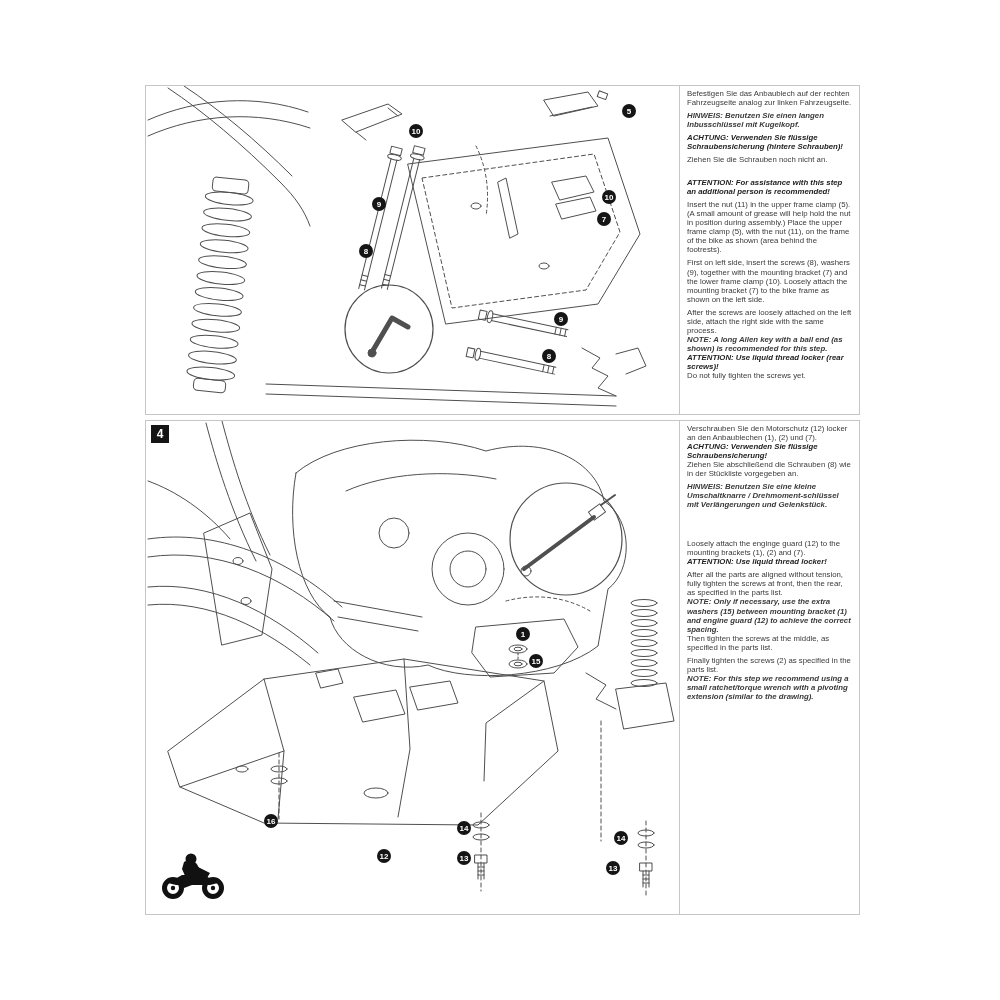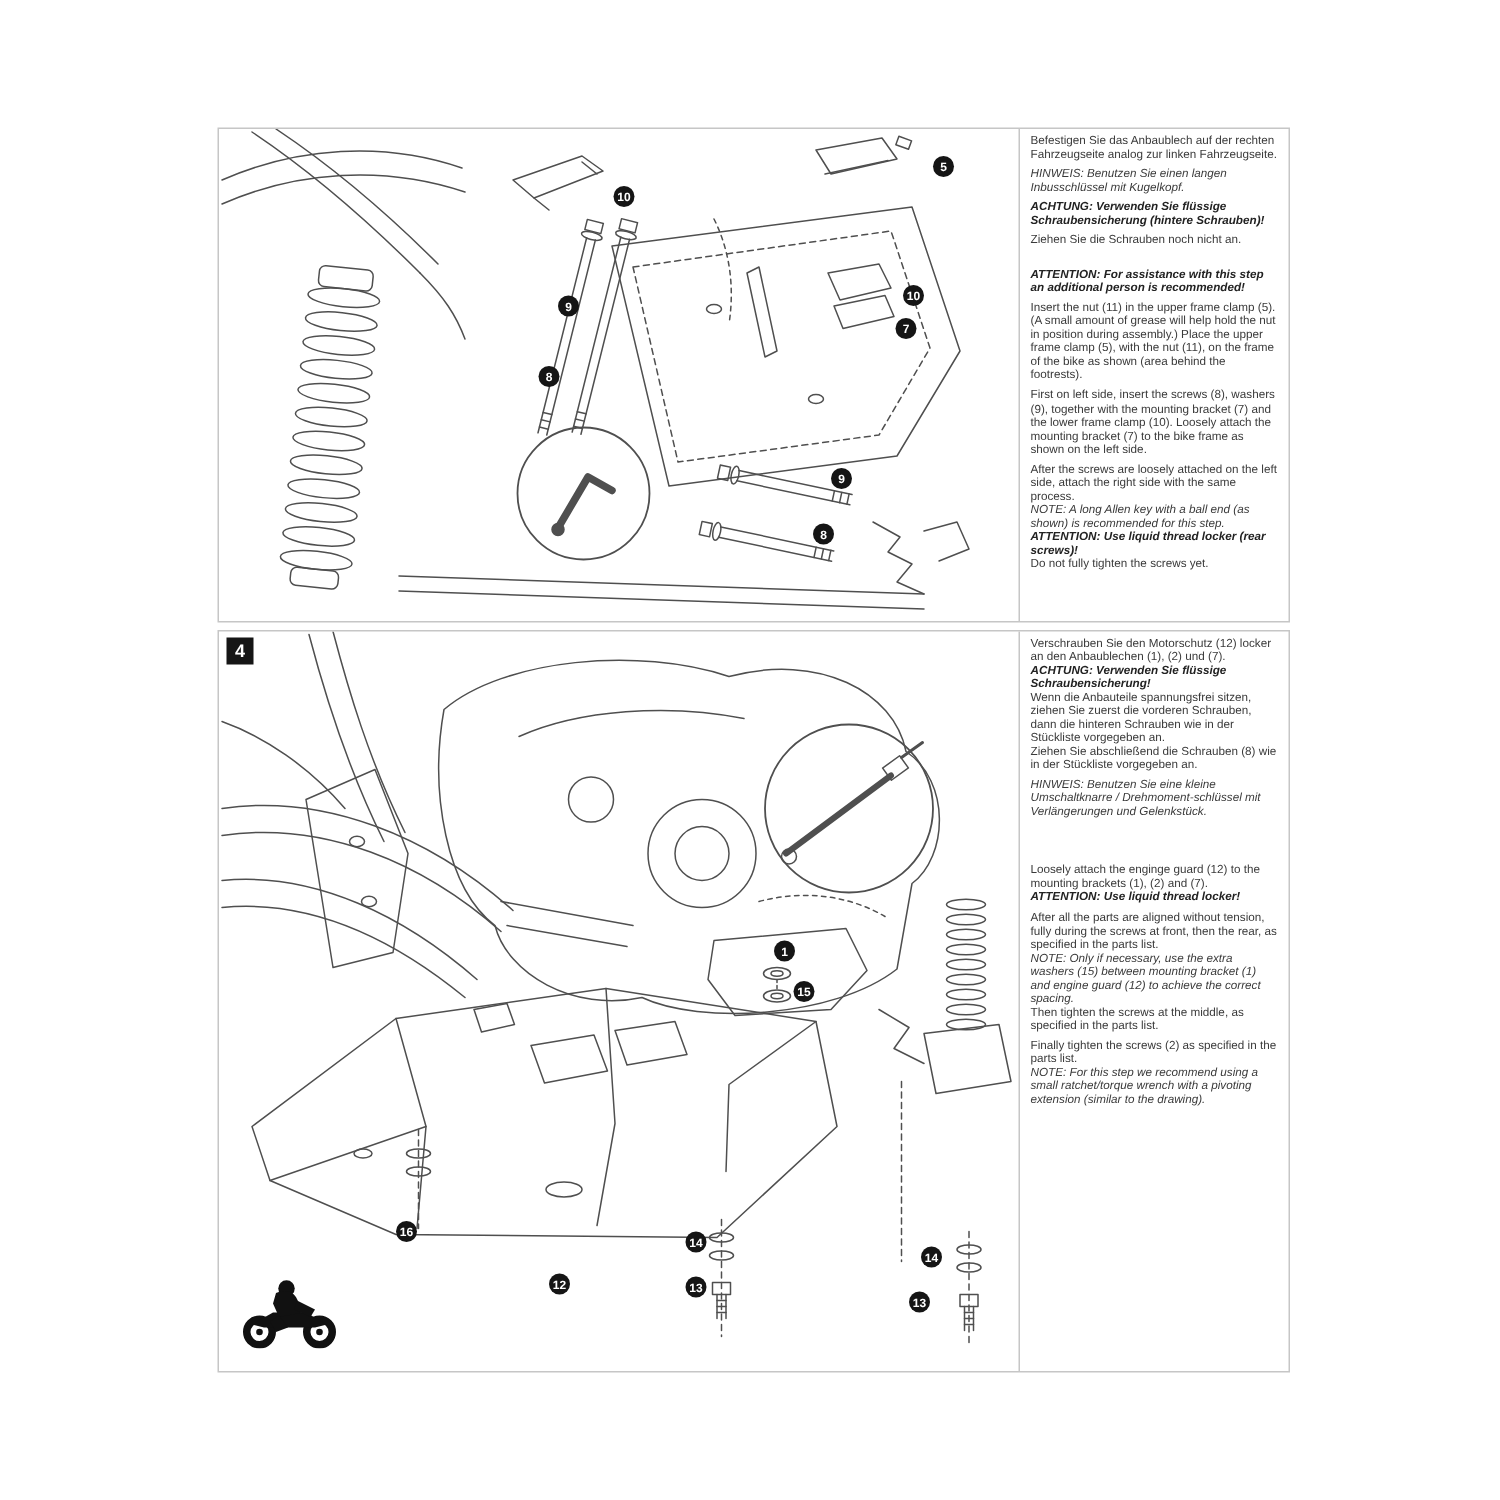--- a/index.html
+++ b/index.html
@@ -6,21 +6,21 @@
   body{width:1000px;height:1000px;position:relative;font-family:"Liberation Sans",sans-serif;color:#333;}
   .page{position:absolute;left:145px;top:85px;width:715px;height:830px;}
   .panel{position:absolute;left:0;width:715px;border:1px solid #c6c6c6;box-sizing:border-box;display:flex;background:#fff;}
   .panel-top{top:0;height:330px;}
   .panel-bottom{top:335px;height:495px;}
   .drawing{position:relative;width:534px;height:100%;border-right:1px solid #c6c6c6;box-sizing:border-box;overflow:hidden;flex:none;}
   .textcol{flex:1;padding:3px 7px 2px 7px;box-sizing:border-box;font-size:7.8px;line-height:1.16;color:#3a3a3a;overflow:hidden;}
   .textcol p{margin:0 0 4px 0;}
   .textcol p.tight{margin-bottom:0;}
   .warn{font-weight:bold;color:#222;font-style:italic;}
-  .note{font-style:italic;}
+  .note{font-style:italic;font-weight:bold;}
   .sec-gap{margin-top:14px !important;}
   .big-gap{margin-top:30px !important;}
   .callout{position:absolute;width:14px;height:14px;border-radius:50%;background:#151515;color:#fff;
            font-size:8px;font-weight:bold;display:flex;align-items:center;justify-content:center;z-index:3;}
   .step-badge{position:absolute;left:5px;top:4px;width:18px;height:18px;background:#151515;color:#fff;
               font-size:12px;font-weight:bold;display:flex;align-items:center;justify-content:center;z-index:3;}
   svg{display:block;}
   .rider{position:absolute;left:14px;top:430px;z-index:2;}
 </style>
 </head>
@@ -221,37 +221,36 @@
         <circle cx="53" cy="37" r="2.2" fill="#111"></circle>
         <path fill="#111" d="M8,32 L22,24 L44,24 L58,32 L50,34 L16,34 Z"></path>
         <circle cx="31" cy="8" r="5.5" fill="#111"></circle>
         <path fill="#111" d="M24,11 C30,8 36,10 38,15 L42,24 L26,27 L22,18 Z"></path>
         <path fill="#111" d="M38,16 L50,22 L47,27 L36,22 Z"></path>
         <path fill="#111" d="M26,26 L32,34 L24,37 L20,30 Z"></path>
       </svg>
       <div class="callout" style="left:370px;top:206px">1</div>
       <div class="callout" style="left:383px;top:233px">15</div>
       <div class="callout" style="left:118px;top:393px">16</div>
-      <div class="callout" style="left:220px;top:428px">12</div>
+      <div class="callout" style="left:231px;top:428px">12</div>
       <div class="callout" style="left:311px;top:400px">14</div>
       <div class="callout" style="left:311px;top:430px">13</div>
       <div class="callout" style="left:468px;top:410px">14</div>
       <div class="callout" style="left:460px;top:440px">13</div>
     </div>
     <div class="textcol">
       <p class="tight">
         <span>Verschrauben Sie den Motorschutz (12) locker an den Anbaublechen (1), (2) und (7).</span>
         <span class="warn">ACHTUNG: Verwenden Sie flüssige Schraubensicherung!</span>
       </p>
-      <p class="tight">Wenn die Anbauteile spannungsfrei sitzen, ziehen Sie zuerst die vorderen Schrauben, dann die hinteren Schrauben wie in der Stückliste vorgegeben an.</p>
       <p>Ziehen Sie abschließend die Schrauben (8) wie in der Stückliste vorgegeben an.</p>
       <p class="note">HINWEIS: Benutzen Sie eine kleine Umschaltknarre / Drehmoment-schlüssel mit Verlängerungen und Gelenkstück.</p>
       <p class="big-gap tight">Loosely attach the enginge guard (12) to the mounting brackets (1), (2) and (7).</p>
       <p class="warn">ATTENTION: Use liquid thread locker!</p>
-      <p class="tight">After all the parts are aligned without tension, fully during the screws at front, then the rear, as specified in the parts list.</p>
+      <p class="tight">After all the parts are aligned without tension, fully tighten the screws at front, then the rear, as specified in the parts list.</p>
       <p class="note tight">NOTE: Only if necessary, use the extra washers (15) between mounting bracket (1) and engine guard (12) to achieve the correct spacing.</p>
       <p>Then tighten the screws at the middle, as specified in the parts list.</p>
       <p class="tight">Finally tighten the screws (2) as specified in the parts list.</p>
       <p class="note">NOTE: For this step we recommend using a small ratchet/torque wrench with a pivoting extension (similar to the drawing).</p>
     </div>
   </div>
 
 </div>
 
 </body></html>

